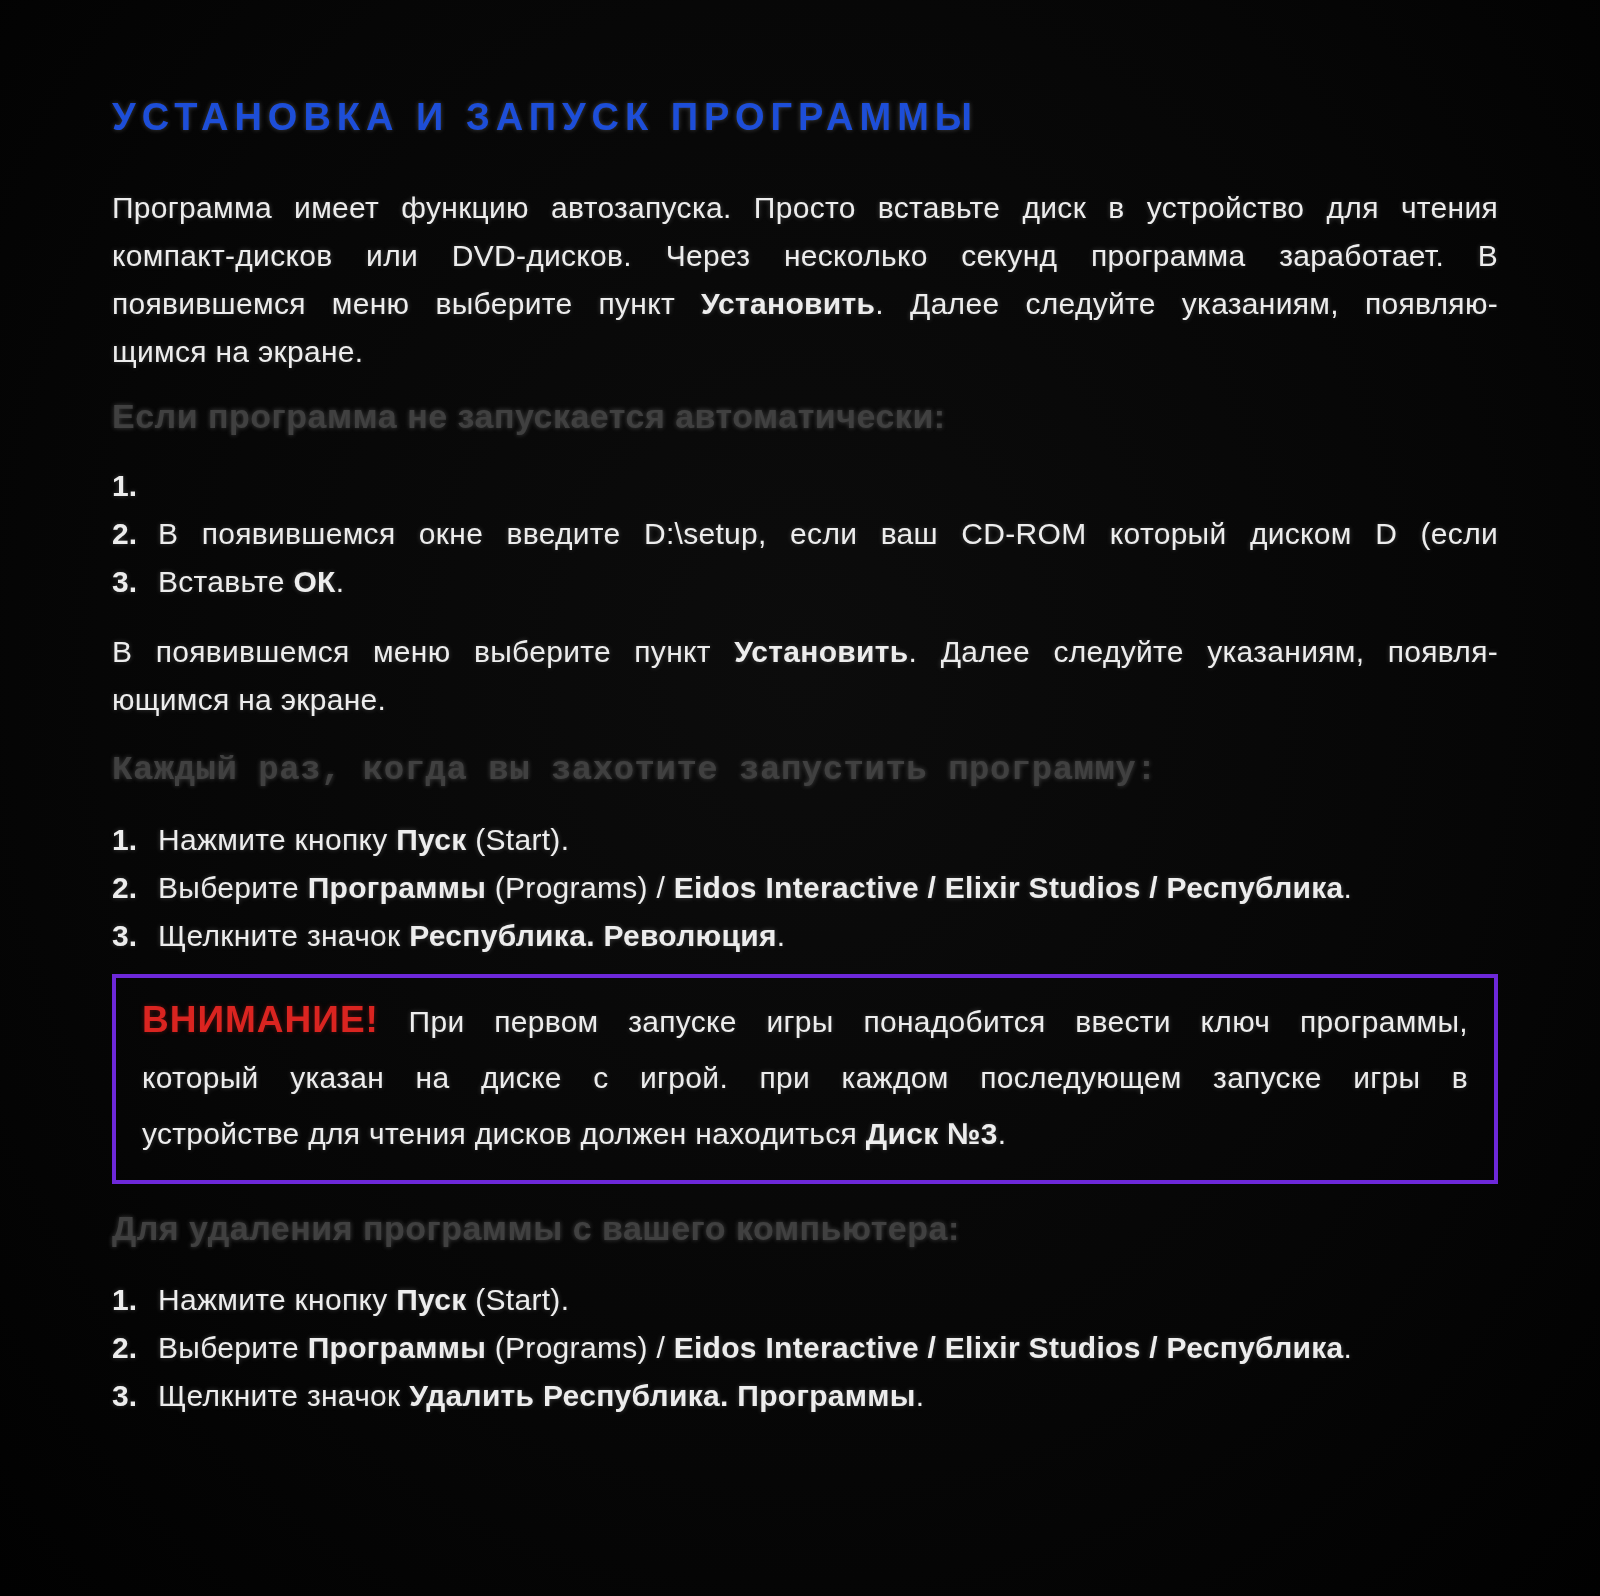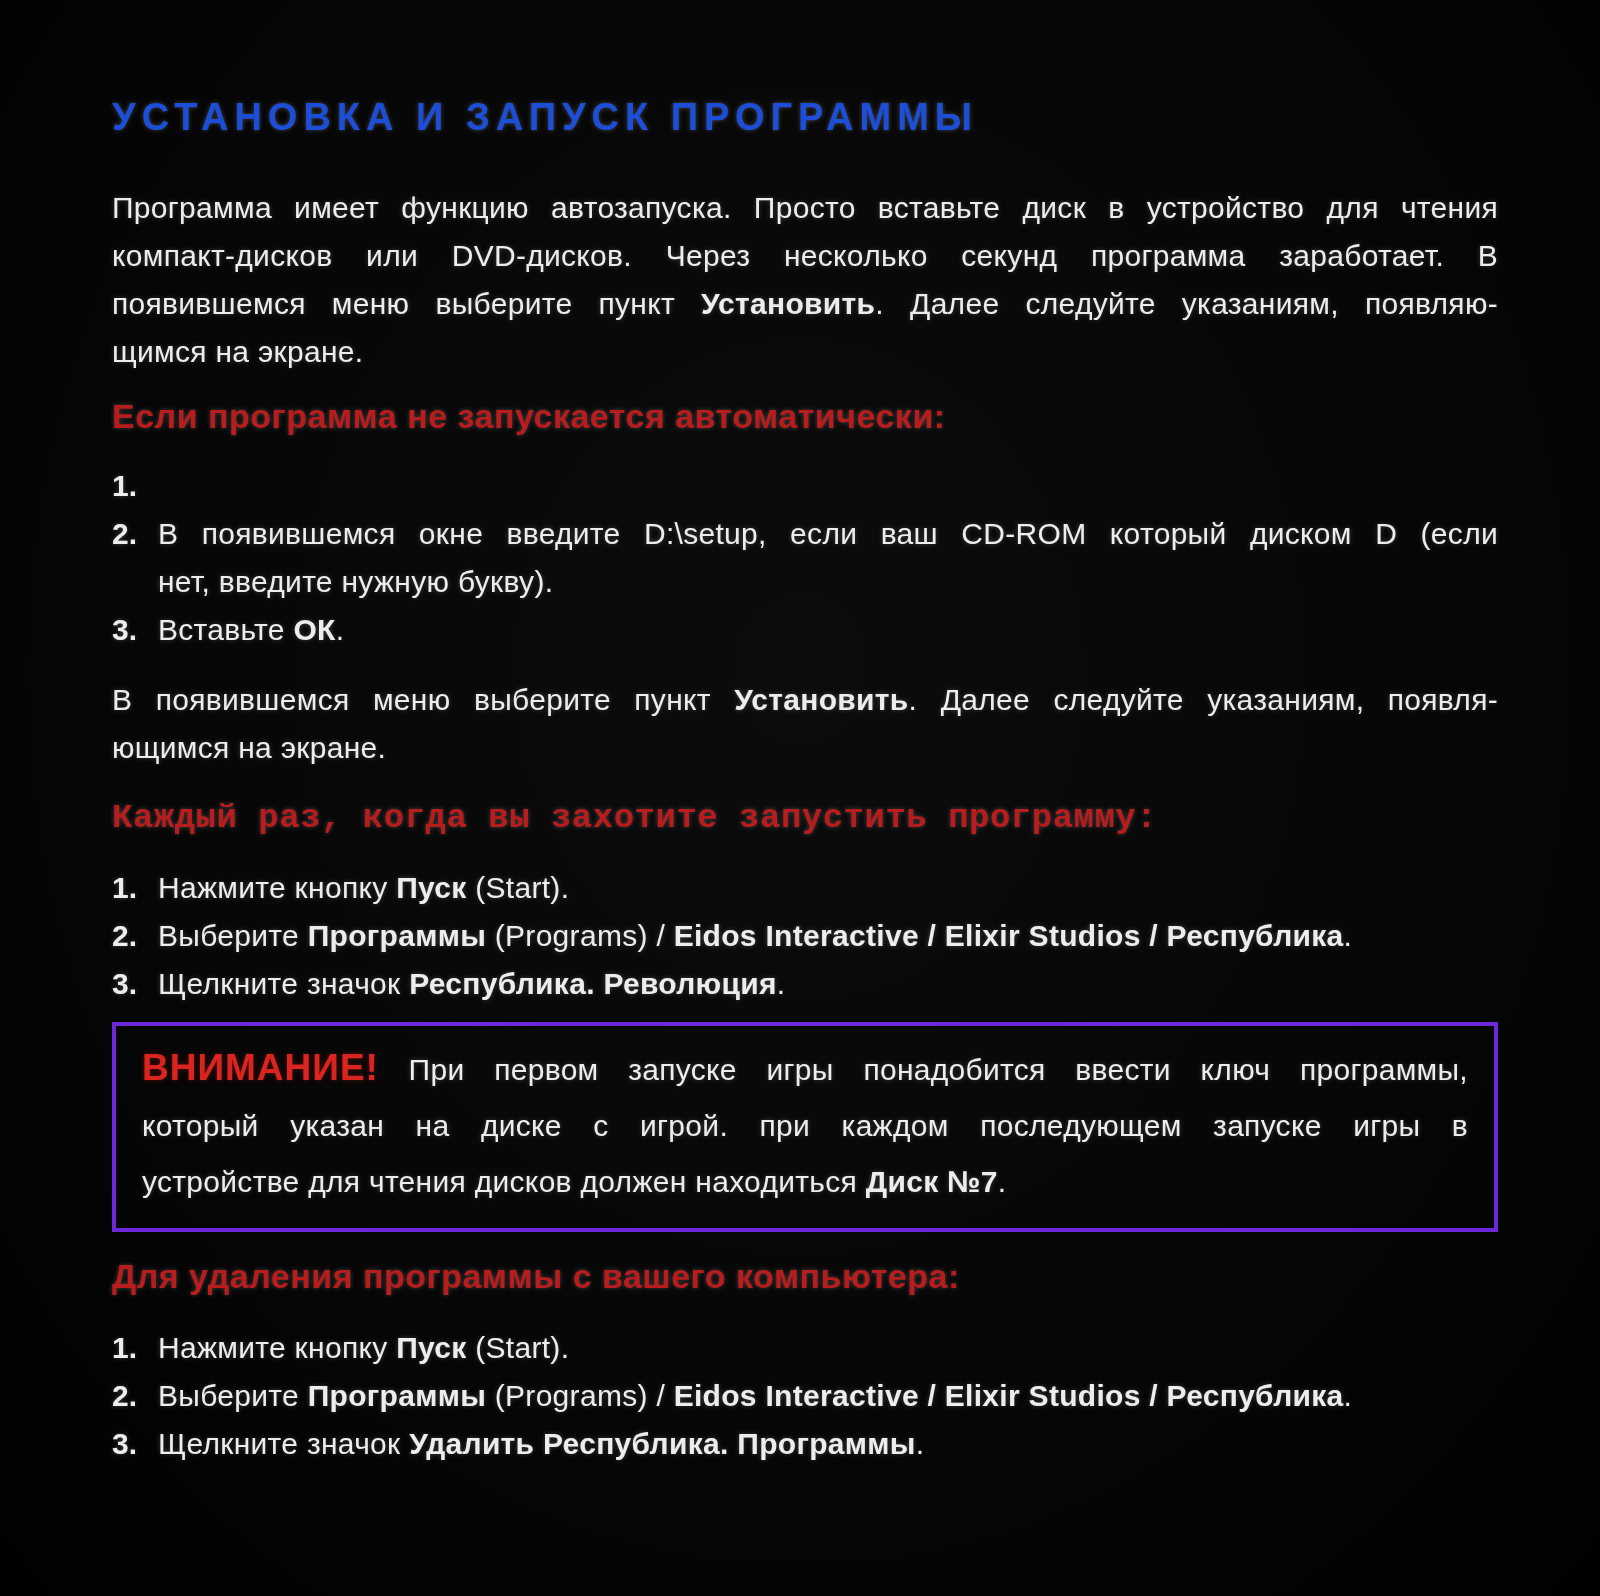--- a/index.html
+++ b/index.html
@@ -15,21 +15,21 @@
   }
   h1{
     font-size:38px;font-weight:700;letter-spacing:6px;color:#1d4ed8;
     margin:92px 0 0 0;line-height:50px;white-space:nowrap;
   }
   .para{margin-top:42px;}
   .line{font-size:30px;line-height:48px;letter-spacing:.3px;}
   .just{text-align:justify;text-align-last:justify;}
   .b{font-weight:700;}
   h2{
-    font-size:34px;font-weight:700;color:#b91c1c;
+    font-size:34px;font-weight:700;color:#404040;
     margin:0;line-height:44px;letter-spacing:.5px;
   }
   .h1sp{margin-top:18px;}
   .h2sp{margin-top:24px;font-family:Liberation Mono, monospace;}
   .h3sp{margin-top:22px;}
   .list{margin-top:24px;}
   .list2{margin-top:24px;}
   .list3{margin-top:26px;}
   .item{display:flex;}
   .num{flex:none;width:46px;font-weight:700;font-size:30px;line-height:48px;}
@@ -65,21 +65,20 @@
   <section class="list">
     <div class="item">
       <div class="num">1.</div>
       <div class="ltext">
       </div>
     </div>
     <div class="item">
       <div class="num">2.</div>
       <div class="ltext">
         <div class="line just"><span>В появившемся окне введите D:\setup, если ваш CD-ROM который диском D (если</span></div>
-        <div class="line"><span>нет, введите нужную букву).</span></div>
       </div>
     </div>
     <div class="item">
       <div class="num">3.</div>
       <div class="ltext">
         <div class="line"><span>Вставьте </span><span class="b">ОК</span><span>.</span></div>
       </div>
     </div>
   </section>
 
@@ -107,21 +106,21 @@
       <div class="num">3.</div>
       <div class="ltext">
           <div class="line"><span>Щелкните значок </span><span class="b">Республика. Революция</span><span>.</span></div>
         </div>
     </div>
   </section>
 
   <section class="warn">
     <div class="line just"><span class="wlabel">ВНИМАНИЕ!</span><span> </span><span>При первом запуске игры понадобится ввести ключ программы,</span></div>
     <div class="line just"><span>который указан на диске с игрой. при каждом последующем запуске игры в</span></div>
-    <div class="line"><span>устройстве для чтения дисков должен находиться </span><span class="b">Диск №7</span><span>.</span></div>
+    <div class="line"><span>устройстве для чтения дисков должен находиться </span><span class="b">Диск №3</span><span>.</span></div>
   </section>
 
   <h2 class="h3sp">Для удаления программы с вашего компьютера:</h2>
 
   <section class="list3">
     <div class="item">
       <div class="num">1.</div>
       <div class="ltext">
           <div class="line"><span>Нажмите кнопку </span><span class="b">Пуск</span><span> (Start).</span></div>
         </div>

